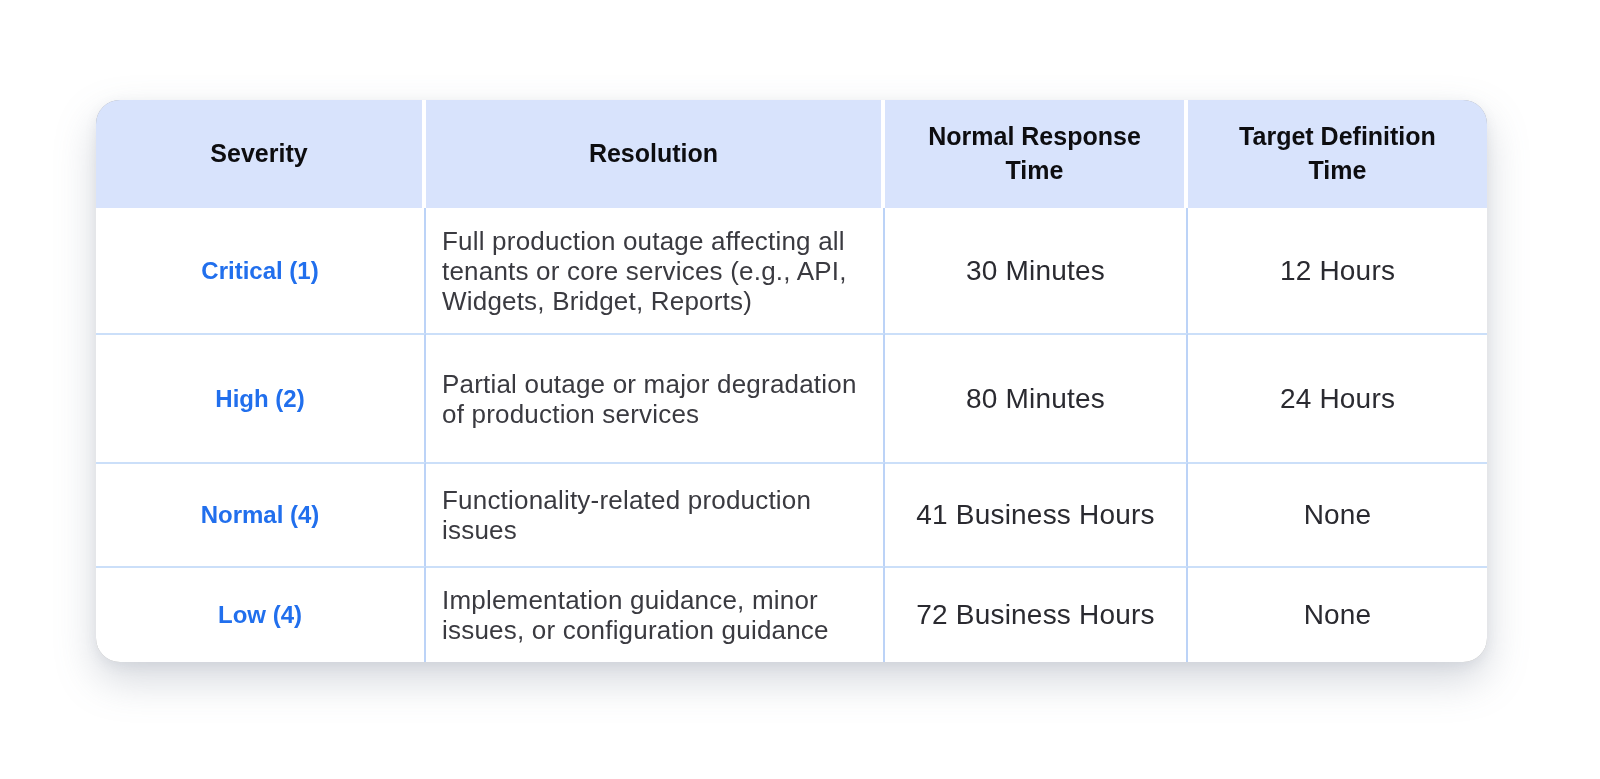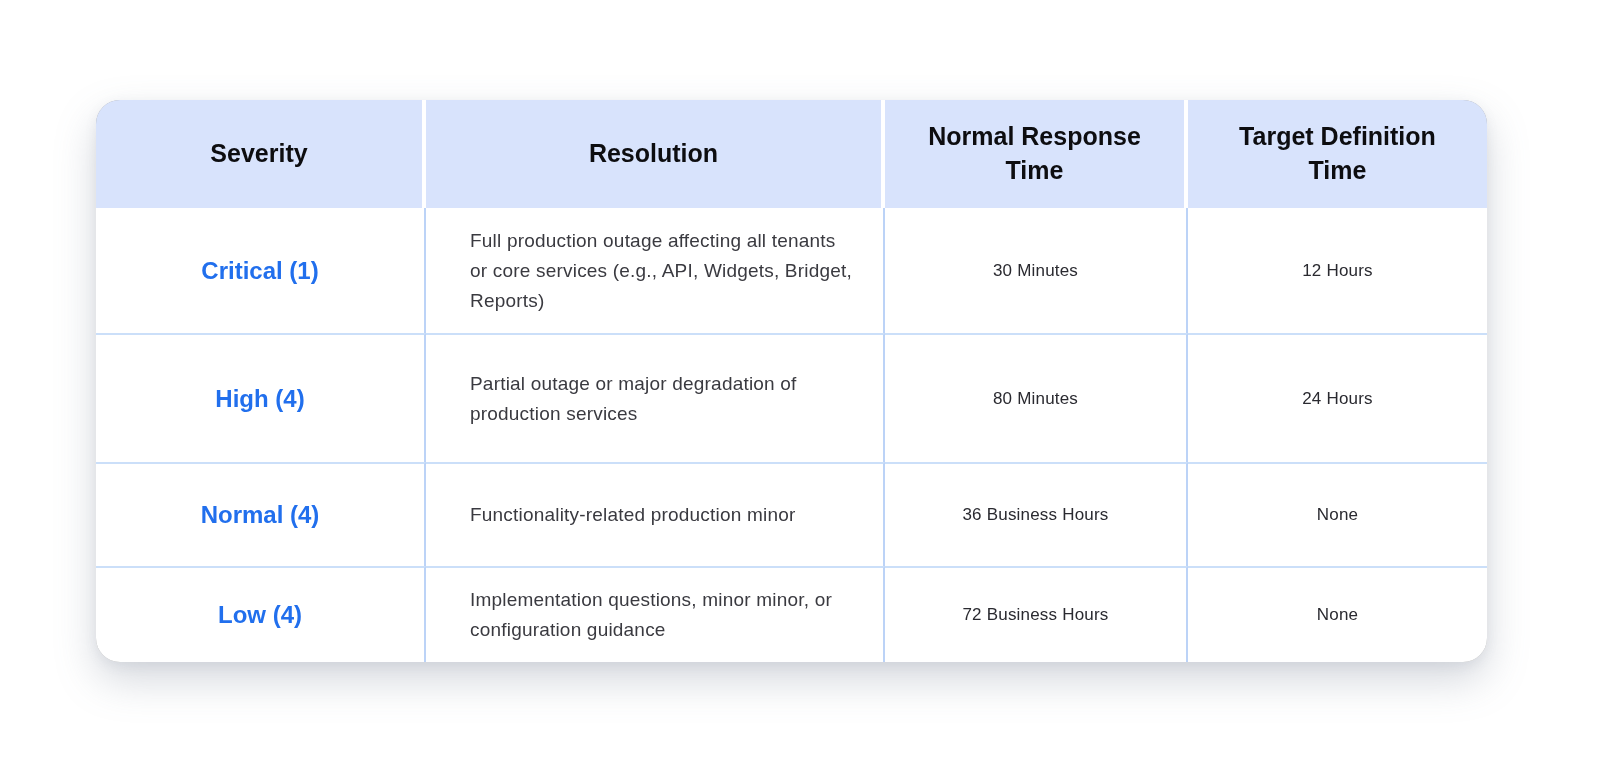--- a/index.html
+++ b/index.html
@@ -60,29 +60,29 @@
     color: var(--severity-blue);
     font-weight: 700;
     font-size: 24px;
     text-align: center;
   }
   
   .def {
     justify-content: flex-start;
     text-align: left;
     color: var(--body-text);
-    font-size: 19px;
+    font-size: 26px;
     line-height: 30px;
-    padding: 18px 26px 18px 44px;
+    padding: 18px 26px 18px 16px;
     letter-spacing: 0.2px;
   }
   
   .time {
     color: #2a2a30;
-    font-size: 17px;
+    font-size: 28px;
     text-align: center;
     letter-spacing: 0.2px;
     padding: 0 22px;
   }
 </style>
 </head>
 <body>
 
 <div class="card">
 
@@ -94,32 +94,32 @@
   </div>
 
   <div class="row r1">
     <div class="cell body-cell v-sep sev">Critical (1)</div>
     <div class="cell body-cell v-sep def">Full production outage affecting all tenants or core services (e.g., API, Widgets, Bridget, Reports)</div>
     <div class="cell body-cell v-sep time">30 Minutes</div>
     <div class="cell body-cell time">12 Hours</div>
   </div>
 
   <div class="row r2">
-    <div class="cell body-cell v-sep sev">High (4)</div>
+    <div class="cell body-cell v-sep sev">High (2)</div>
     <div class="cell body-cell v-sep def">Partial outage or major degradation of production services</div>
     <div class="cell body-cell v-sep time">80 Minutes</div>
     <div class="cell body-cell time">24 Hours</div>
   </div>
 
   <div class="row r3">
     <div class="cell body-cell v-sep sev">Normal (4)</div>
-    <div class="cell body-cell v-sep def">Functionality-related production minor</div>
-    <div class="cell body-cell v-sep time">36 Business Hours</div>
+    <div class="cell body-cell v-sep def">Functionality-related production issues</div>
+    <div class="cell body-cell v-sep time">41 Business Hours</div>
     <div class="cell body-cell time">None</div>
   </div>
 
   <div class="row r4">
     <div class="cell body-cell v-sep sev">Low (4)</div>
-    <div class="cell body-cell v-sep def">Implementation questions, minor minor, or configuration guidance</div>
+    <div class="cell body-cell v-sep def">Implementation guidance, minor issues, or configuration guidance</div>
     <div class="cell body-cell v-sep time">72 Business Hours</div>
     <div class="cell body-cell time">None</div>
   </div>
 </div>
 
 </body></html>

